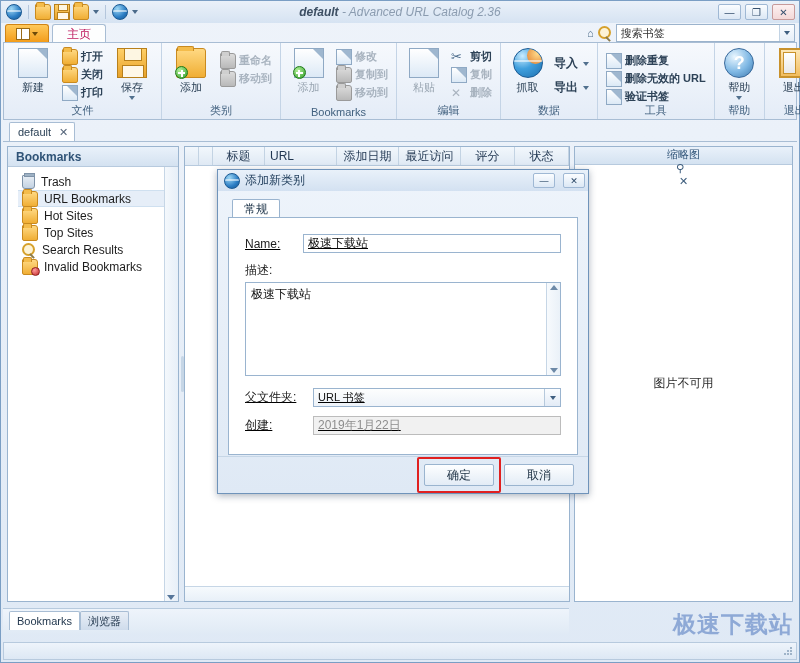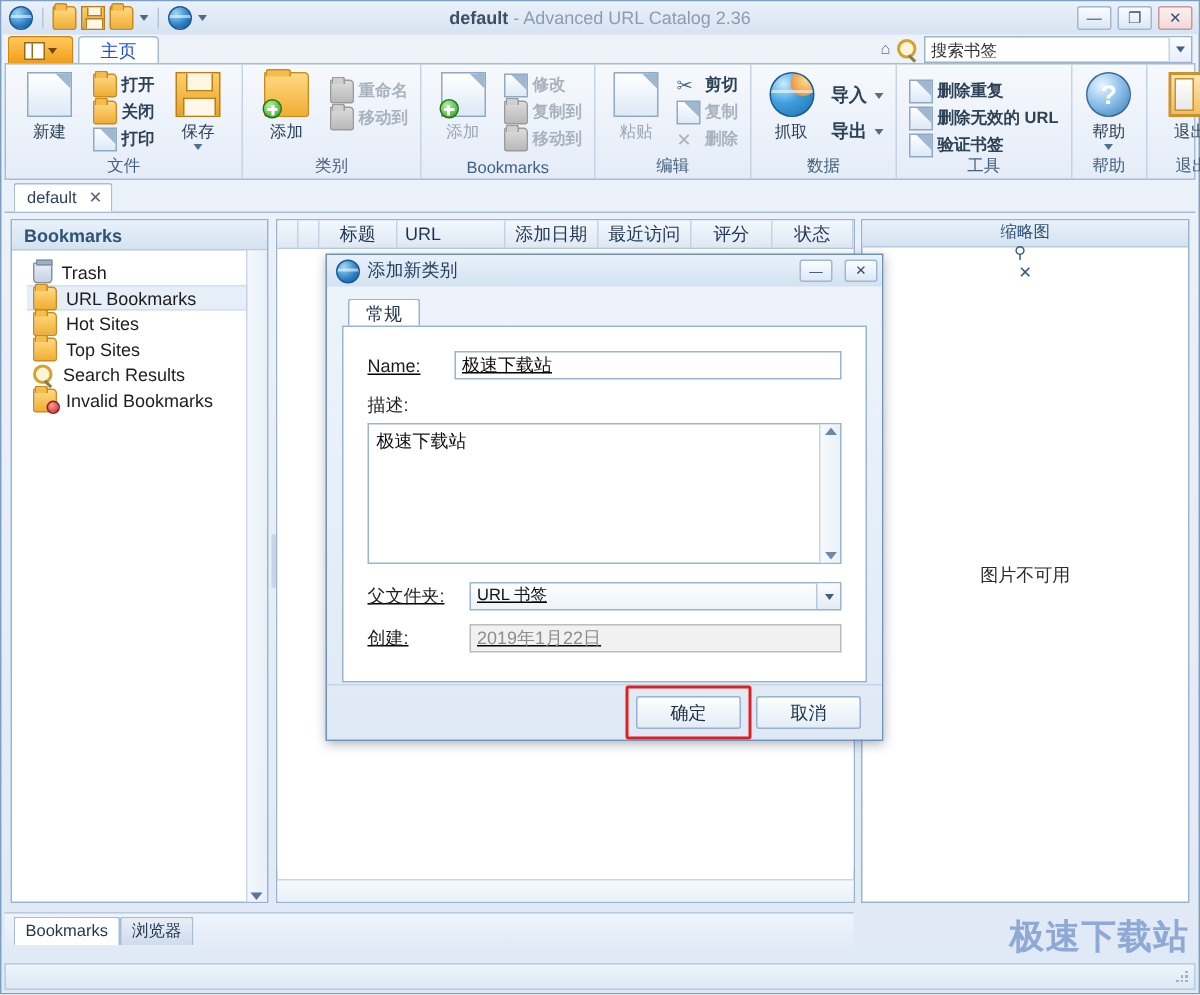--- a/index.html
+++ b/index.html
@@ -15,21 +15,21 @@
     position: relative;
     width: 800px; height: 663px;
     background: linear-gradient(#eef3fa, #dfe9f5);
     border: 1px solid #7a9ec4;
   }
 
   
   .titlebar {
     position: absolute; left: 0; top: 0; width: 798px; height: 22px;
     background: linear-gradient(#eaf1f9, #d6e3f2);
-    display: flex; align-items: center;
+    display: flex; align-items: center; font-style: italic;
   }
   .qat { display: flex; align-items: center; gap: 3px; padding-left: 5px; }
   .qicon {
     width: 16px; height: 16px; position: relative;
     display: inline-block;
   }
   .qsep { width: 1px; height: 14px; background: #b4c6dc; margin: 0 3px; }
   .qarrow {
     width: 0; height: 0; border-left: 3px solid transparent;
     border-right: 3px solid transparent; border-top: 4px solid #4a6a8a;
@@ -73,21 +73,21 @@
     content: ""; position: absolute; left: 4px; top: 0; bottom: 0;
     width: 1px; background: #9a6a14;
   }
   .apptab .dn {
     width: 0; height: 0; border-left: 3px solid transparent;
     border-right: 3px solid transparent; border-top: 4px solid #6d4a0a;
   }
   .rtab {
     height: 19px; padding: 0 14px; line-height: 18px;
     background: #fdfefe; border: 1px solid #a8bdd4; border-bottom: none;
-    border-radius: 3px 3px 0 0; color: #1d4ed8; font-size: 12px;
+    border-radius: 3px 3px 0 0; color: #be185d; font-size: 12px;
   }
 
   
   .ribbon {
     position: absolute; left: 2px; top: 41px; width: 794px; height: 78px;
     background: linear-gradient(#f6f9fd, #e4ecf7);
     border: 1px solid #a8bdd4;
   }
   .rgroups { display: flex; height: 100%; }
   .rgroup {

